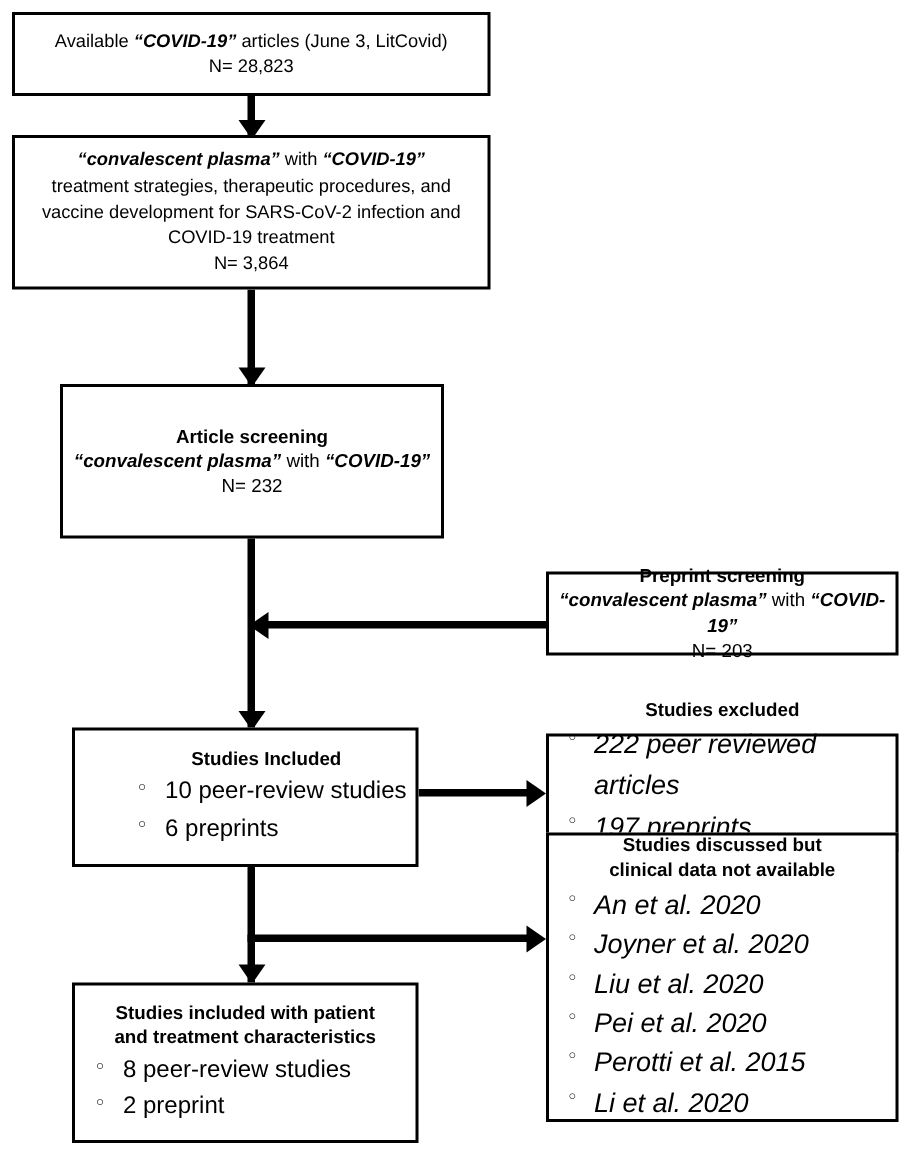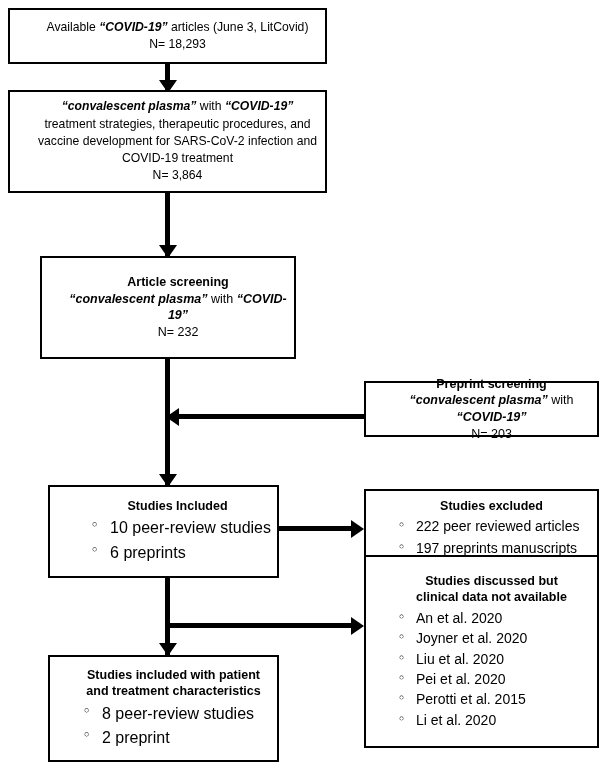--- a/index.html
+++ b/index.html
@@ -26,21 +26,20 @@
     box-sizing: border-box;
     border: 2.5px solid #000000;
     background: #ffffff;
     z-index: 3;
     display: flex;
     flex-direction: column;
     justify-content: center;
   }
   .box-inner {
     padding: 0 6px;
-    margin-left: 20px;
   }
   .ttl {
     font-weight: bold;
     font-size: 12.5px;
     line-height: 1.32;
     text-align: center;
   }
   .ln {
     font-size: 12.5px;
     line-height: 1.34;
@@ -67,21 +66,21 @@
   }
   ul.bul li::before {
     content: "\25CB";
     position: absolute;
     left: 8px;
     top: 0;
     font-size: 9px;
     line-height: 1.9;
   }
   ul.bul.tight li { line-height: 1.46; }
-  ul.bul.small li { font-size: 14px; padding-left: 24px; }
+  ul.bul.small li { font-size: 18px; padding-left: 24px; font-style: italic; }
   ul.bul.small li::before { left: 7px; font-size: 8.5px; line-height: 1.95; }
 
   
   .vline {
     position: absolute;
     width: 5px;
     background: #000000;
     z-index: 1;
   }
   .hline {
@@ -140,21 +139,21 @@
 
   <div class="hline" style="left:165px; top:623px; width:187px;"></div>
   <div class="arrow-right" style="left:351px; top:616.5px;"></div>
 
   <div class="vline" style="left:165px; top:578px; height:82px;"></div>
   <div class="arrow-down" style="left:158.5px; top:643px;"></div>
 
   <div class="box topbox" style="left:8px; top:8px; width:319px; height:56px;">
     <div class="box-inner">
       <div class="ln"><span>Available </span><span class="bi">“COVID-19”</span><span> articles (June 3, LitCovid)</span></div>
-      <div class="ln">N= 18,293</div>
+      <div class="ln">N= 28,823</div>
     </div>
   </div>
 
   <div class="box topbox" style="left:8px; top:90px; width:319px; height:103px;">
     <div class="box-inner">
       <div class="ln"><span class="bi">“convalescent plasma”</span><span> with </span><span class="bi">“COVID-19”</span></div>
       <div class="ln">treatment strategies, therapeutic procedures, and</div>
       <div class="ln">vaccine development for SARS-CoV-2 infection and</div>
       <div class="ln">COVID-19 treatment</div>
       <div class="ln">N= 3,864</div>

